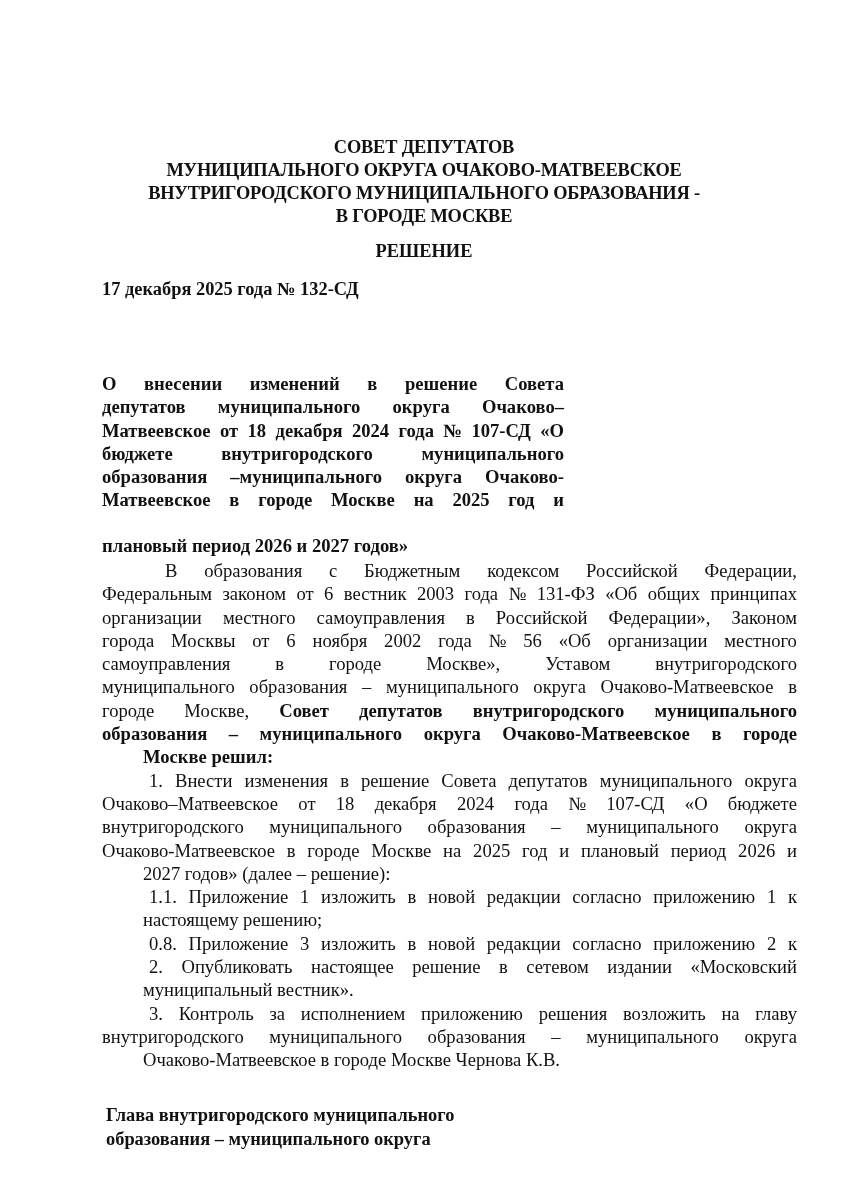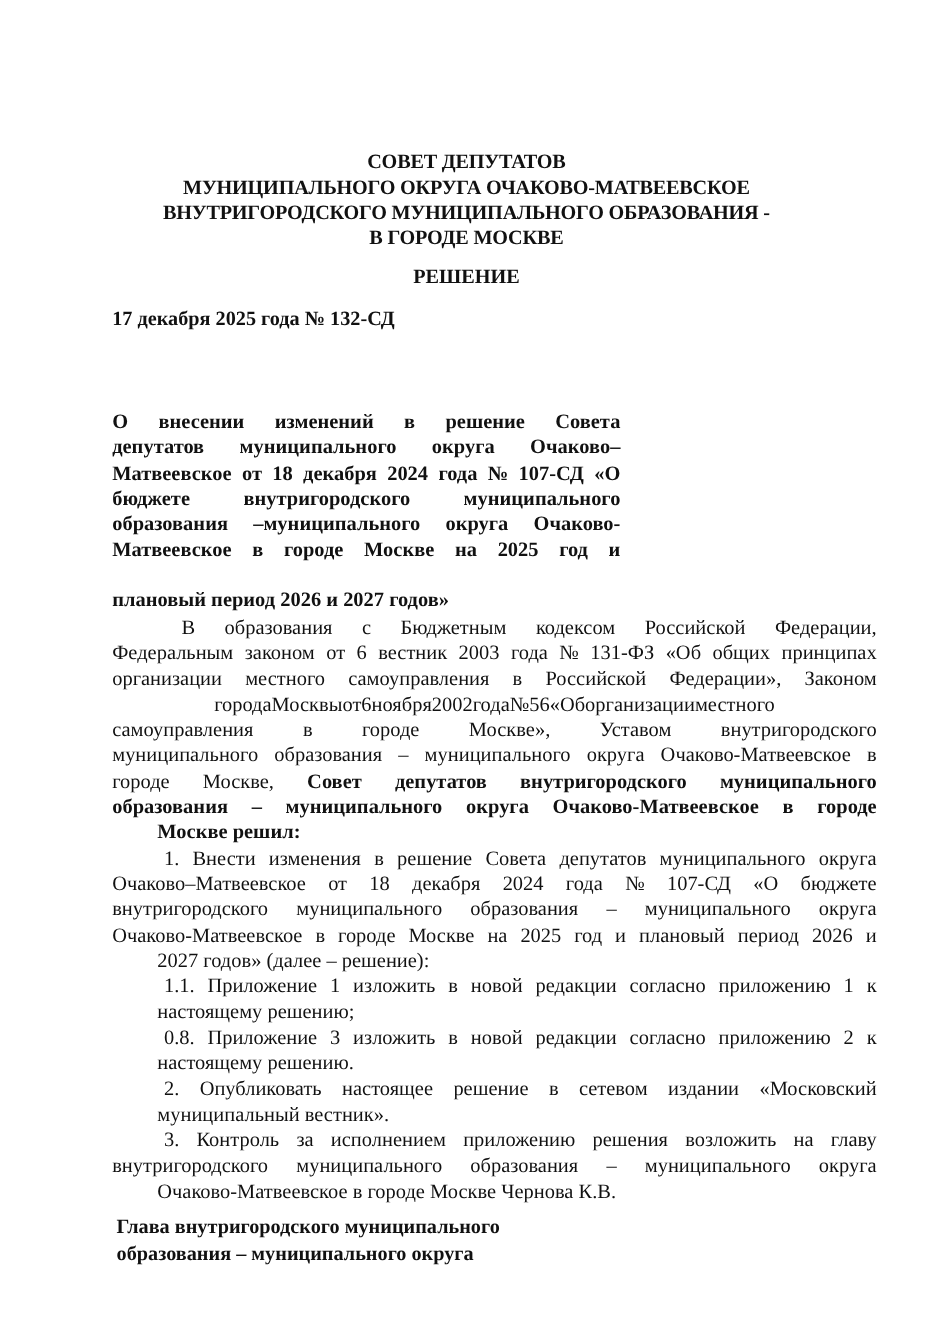--- a/index.html
+++ b/index.html
@@ -120,21 +120,21 @@
       </span>
     <span class="line" style="display: flex; justify-content: space-between;">
         <span>организации</span>
         <span>местного</span>
         <span>самоуправления</span>
         <span>в</span>
         <span>Российской</span>
         <span>Федерации»,</span>
         <span>Законом</span>
       </span>
-    <span class="line" style="display: flex; justify-content: center;">
+    <span class="line" style="display: flex; justify-content: space-between;">
         <span>города</span>
         <span>Москвы</span>
         <span>от</span>
         <span>6</span>
         <span>ноября</span>
         <span>2002</span>
         <span>года</span>
         <span>№</span>
         <span>56</span>
         <span>«Об</span>
@@ -242,21 +242,20 @@
         <span>3</span>
         <span>изложить</span>
         <span>в</span>
         <span>новой</span>
         <span>редакции</span>
         <span>согласно</span>
         <span>приложению</span>
         <span>2</span>
         <span>к</span>
       </span>
-    <span class="line last">настоящему решению.</span>
   </div>
   <div>
     <span class="line indent" style="display: flex; justify-content: space-between;">
         <span>2.</span>
         <span>Опубликовать</span>
         <span>настоящее</span>
         <span>решение</span>
         <span>в</span>
         <span>сетевом</span>
         <span>издании</span>

